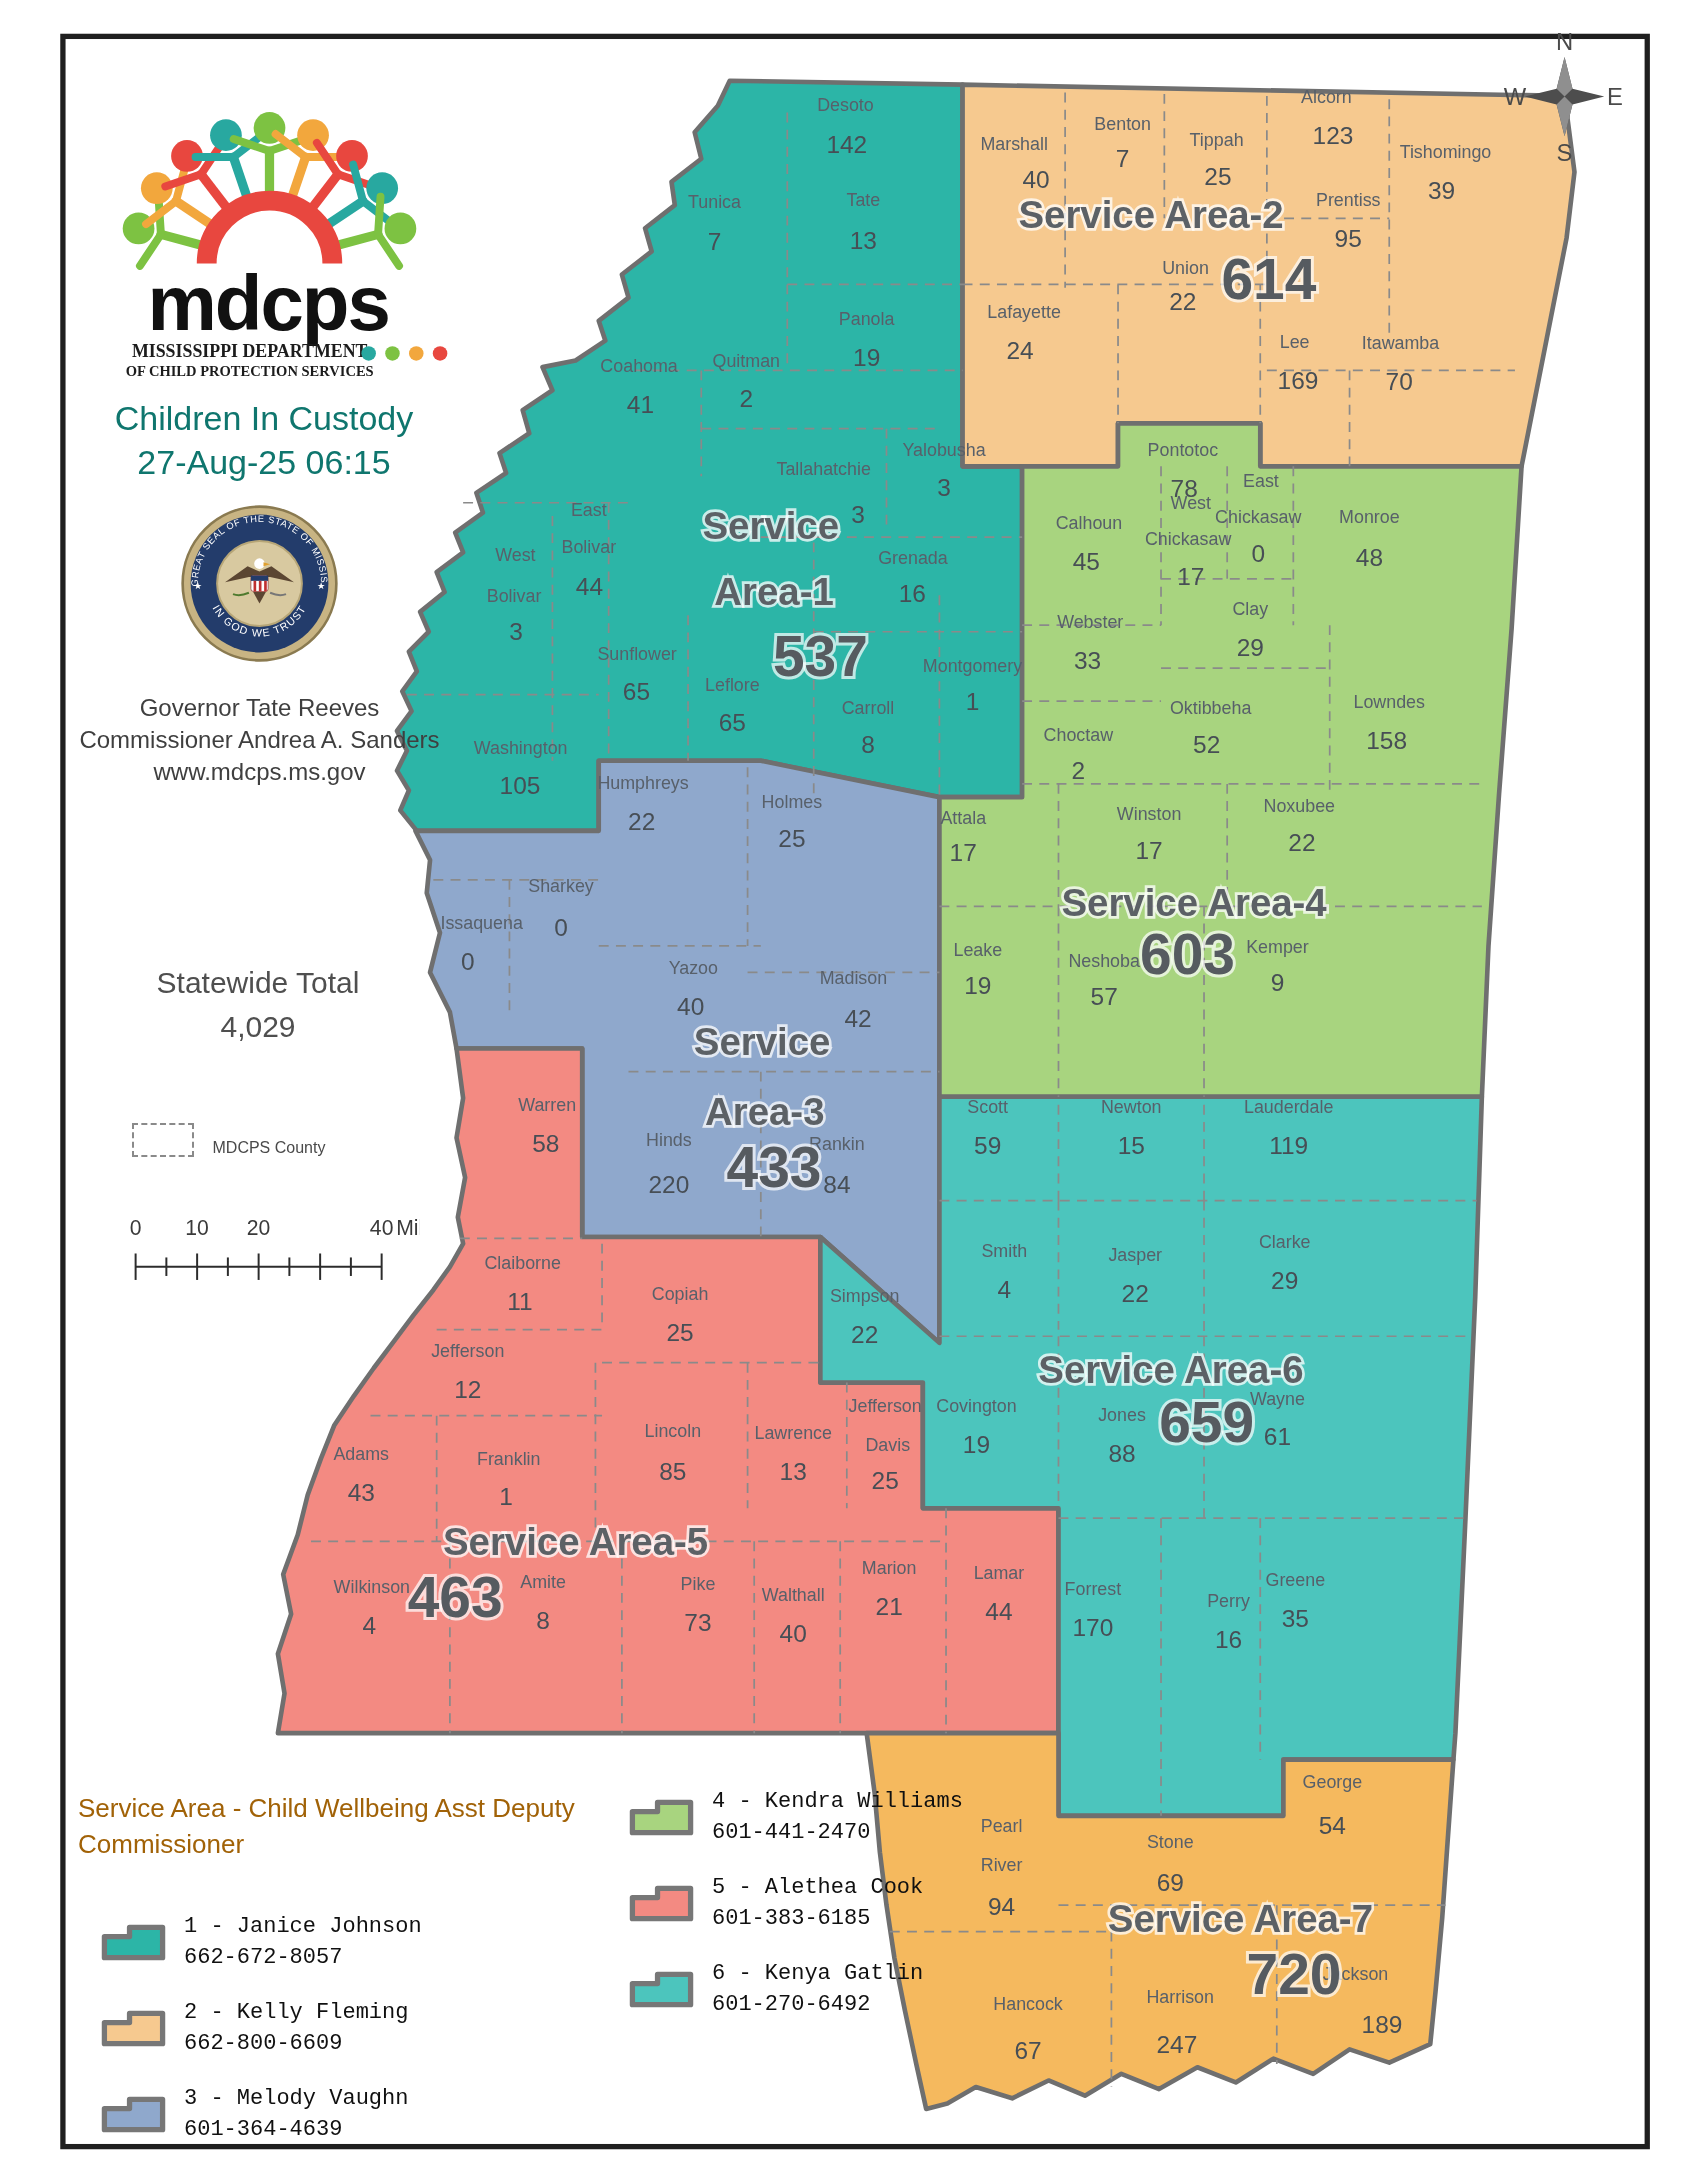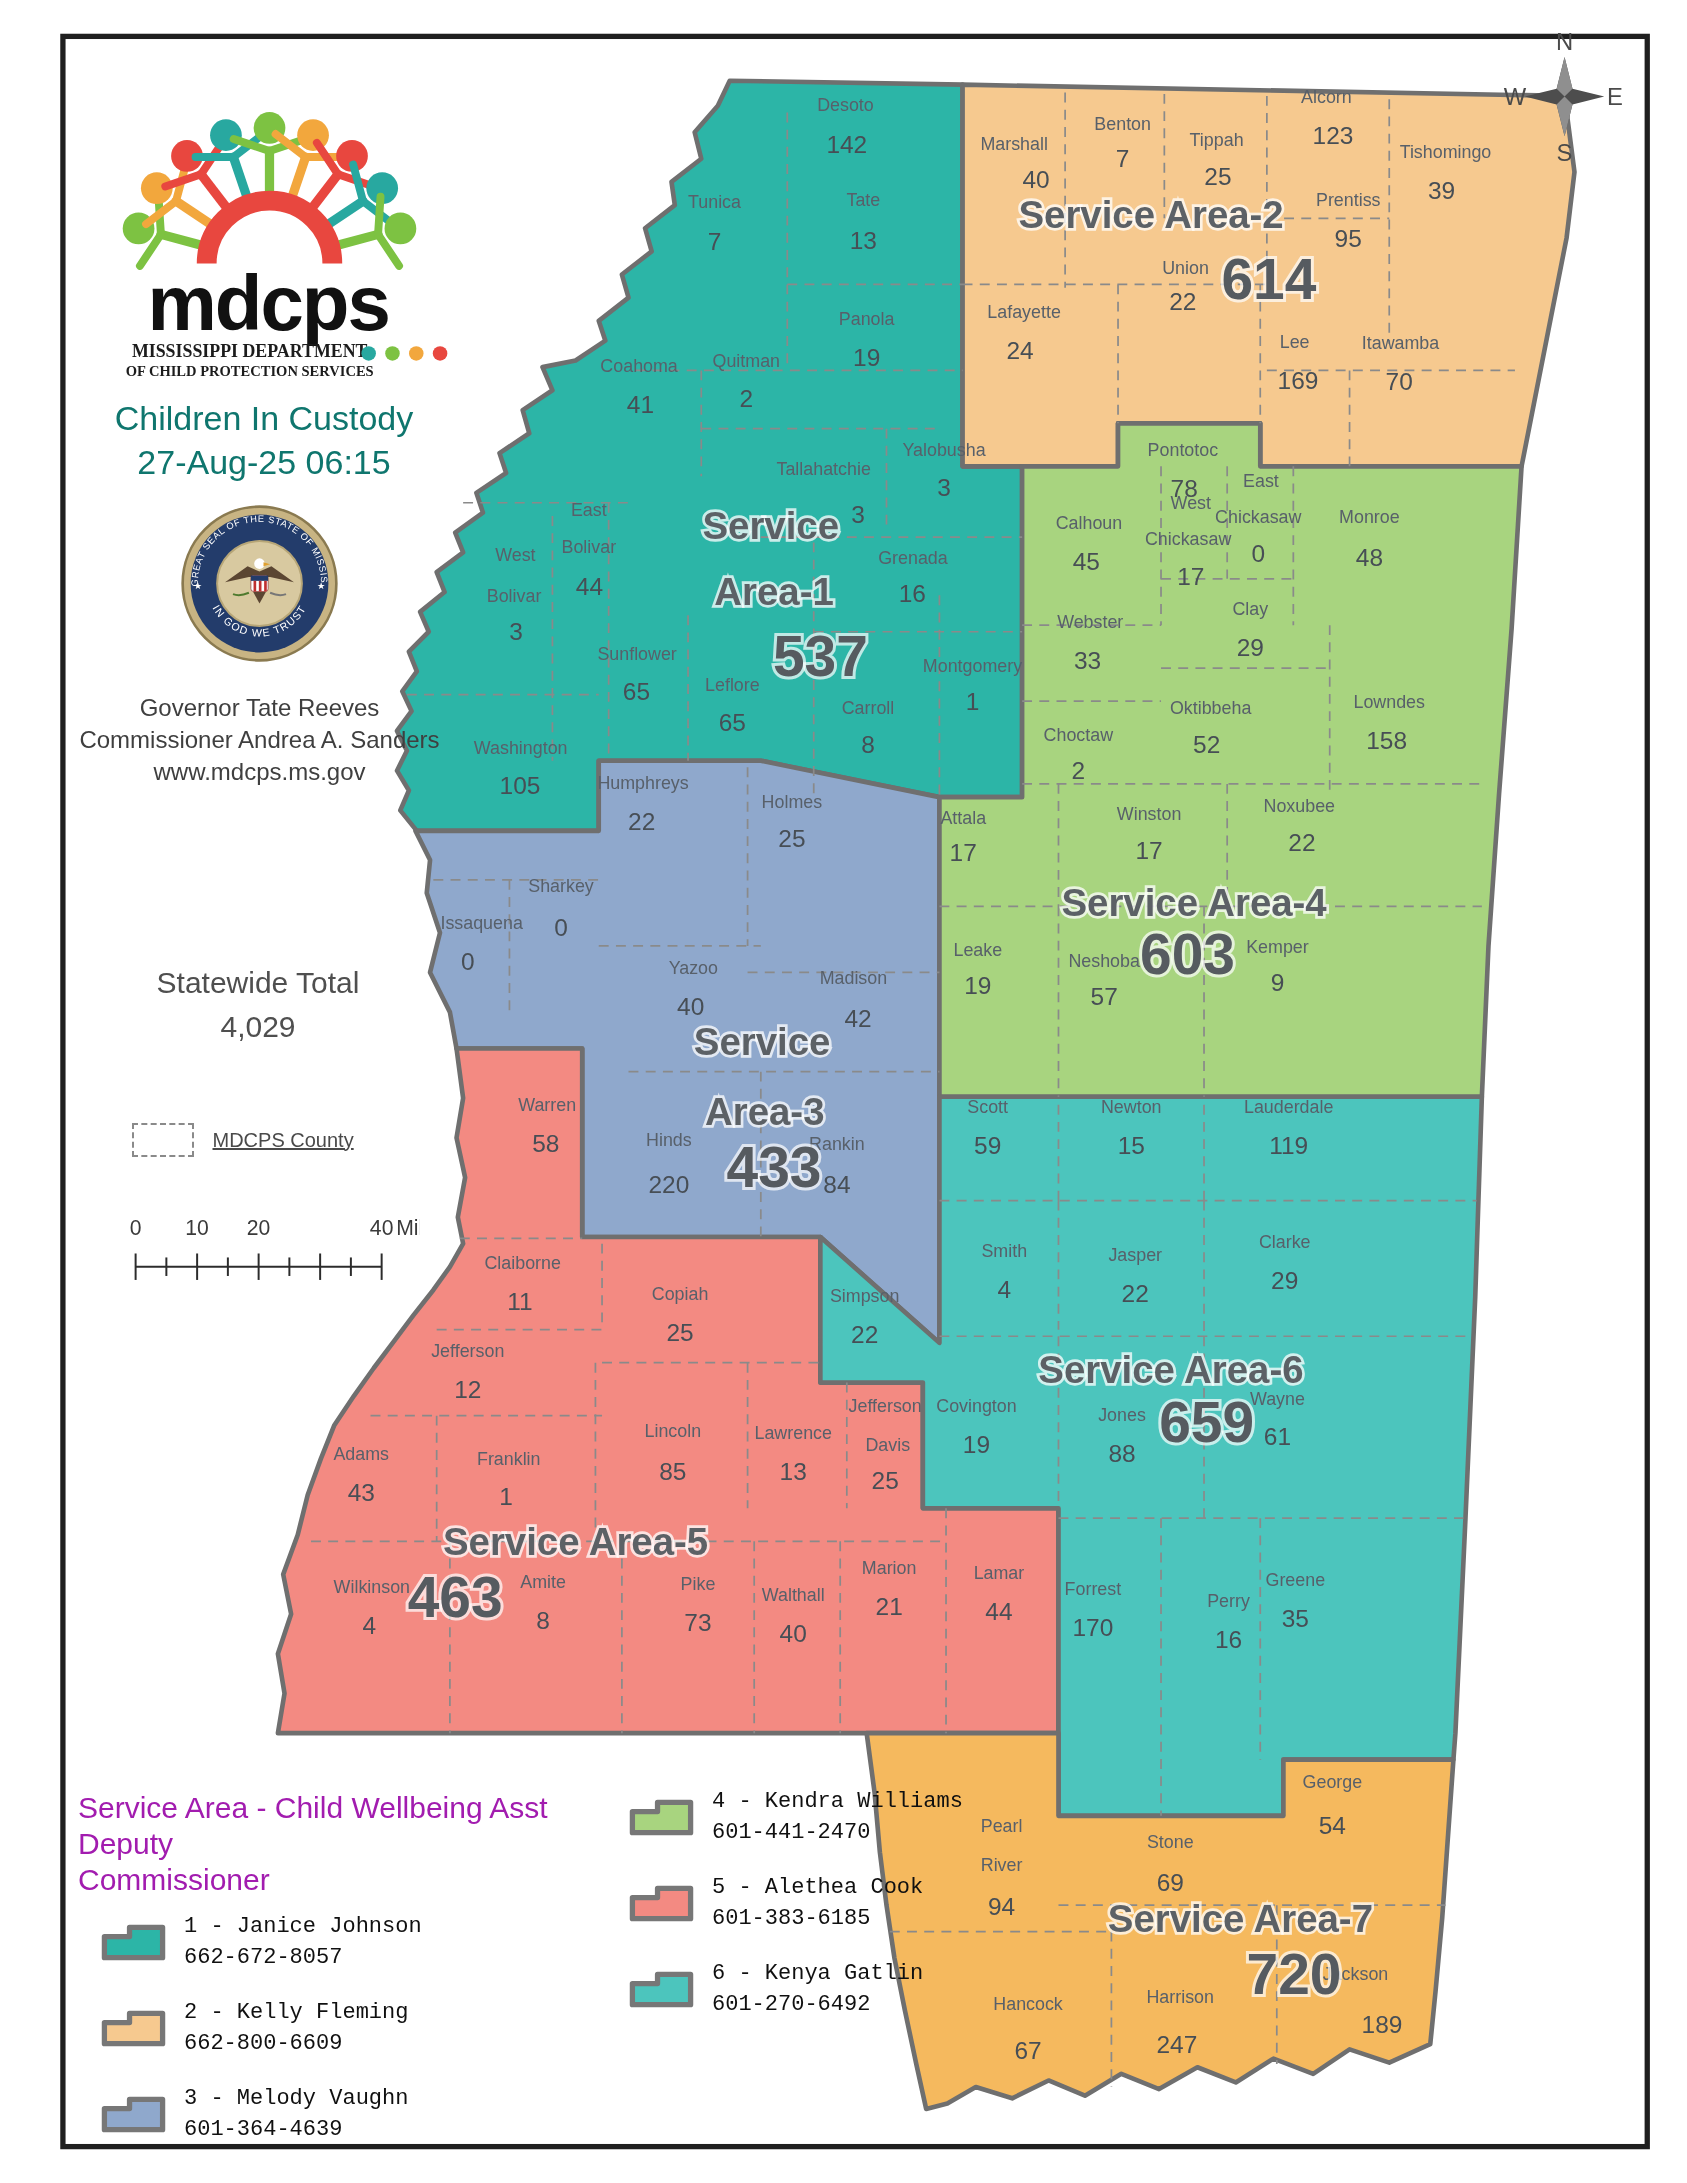--- a/index.html
+++ b/index.html
@@ -15,25 +15,25 @@
   .area-total{font-size:86px;font-weight:bold;fill:#565b60;text-anchor:middle;
               paint-order:stroke;stroke:rgba(255,255,255,.7);stroke-width:9px;}
   .compass-letter{font-size:36px;fill:#4a4a4a;text-anchor:middle;}
   
   .title-block{left:79px;top:396px;width:370px;text-align:center;color:#0f766e;
                font-size:34px;line-height:44px;}
   .gov-block{left:79px;top:692px;width:361px;text-align:center;color:#3f3f3f;
              font-size:24px;line-height:32px;}
   .statewide{left:86px;top:925px;width:344px;text-align:center;color:#4f4f4f;
              font-size:30px;line-height:44px;margin-top:36px;}
-  .mdcps-county{left:132px;top:1123px;display:flex;align-items:center;color:#4a4a4a;font-size:20px;text-decoration:underline;}
+  .mdcps-county{left:132px;top:1123px;display:flex;align-items:flex-end;color:#4a4a4a;font-size:16px;}
   .mdcps-county .sym{width:58px;height:30px;border:2px dashed #8a8a8a;margin-right:18.5px;}
   .scalebar{left:129px;top:1215px;width:291px;color:#3a3a3a;font-size:21px;}
   
-  .legend-title{left:78px;top:1790px;width:523px;color:#a21caf;font-size:30px;line-height:36px;}
+  .legend-title{left:78px;top:1790px;width:523px;color:#a16207;font-size:26px;line-height:36px;}
   .legend-col{display:flex;flex-direction:column;}
   .legend-item{display:flex;align-items:center;margin-bottom:24px;font-family:Liberation Mono, monospace;}
   .legend-sw{margin-right:16px;flex:0 0 auto;}
   .legend-label,.legend-phone{font-size:22px;color:#101010;line-height:31px;}
   .logo-wrap{left:91px;top:57px;text-align:center;}
 </style>
 </head>
 <body>
 <div class="page">
 

